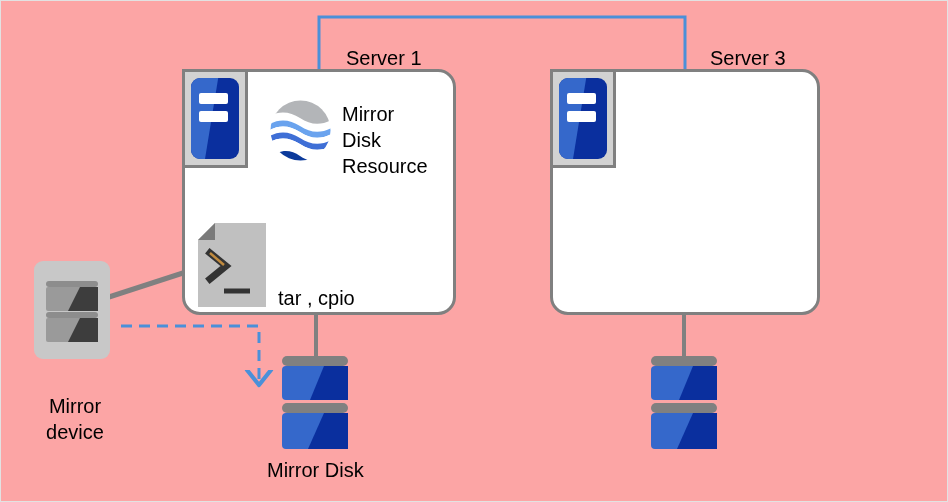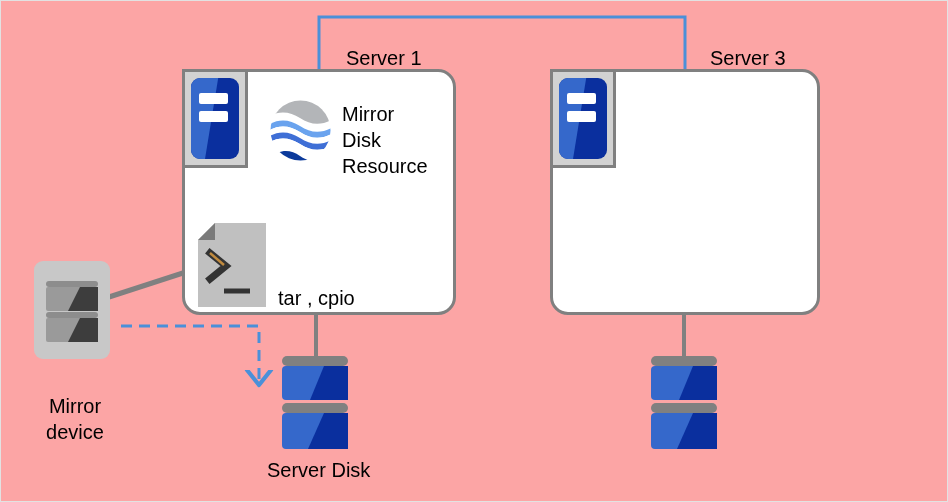--- a/index.html
+++ b/index.html
@@ -234,21 +234,21 @@
 
   <svg class="disk-stack" id="mirror-disk" viewBox="0 0 70 98">
     <rect x="2" y="0" width="66" height="10" rx="5" fill="#808080"></rect>
     <rect x="2" y="10" width="66" height="34" rx="4" fill="#3568cb"></rect>
     <path d="M44,10 L68,10 L68,44 L30,44 Z" fill="#0a2f9e"></path>
     <rect x="2" y="47" width="66" height="10" rx="5" fill="#808080"></rect>
     <rect x="2" y="57" width="66" height="36" rx="4" fill="#3568cb"></rect>
     <path d="M44,57 L68,57 L68,93 L28,93 Z" fill="#0a2f9e"></path>
   </svg>
 
-  <span class="lbl lbl-mirrordisk">Server Disk</span>
+  <span class="lbl lbl-mirrordisk">Mirror Disk</span>
 
   <svg class="disk-stack" id="server2-disk" viewBox="0 0 70 98">
     <rect x="2" y="0" width="66" height="10" rx="5" fill="#808080"></rect>
     <rect x="2" y="10" width="66" height="34" rx="4" fill="#3568cb"></rect>
     <path d="M44,10 L68,10 L68,44 L30,44 Z" fill="#0a2f9e"></path>
     <rect x="2" y="47" width="66" height="10" rx="5" fill="#808080"></rect>
     <rect x="2" y="57" width="66" height="36" rx="4" fill="#3568cb"></rect>
     <path d="M44,57 L68,57 L68,93 L28,93 Z" fill="#0a2f9e"></path>
   </svg>
 

